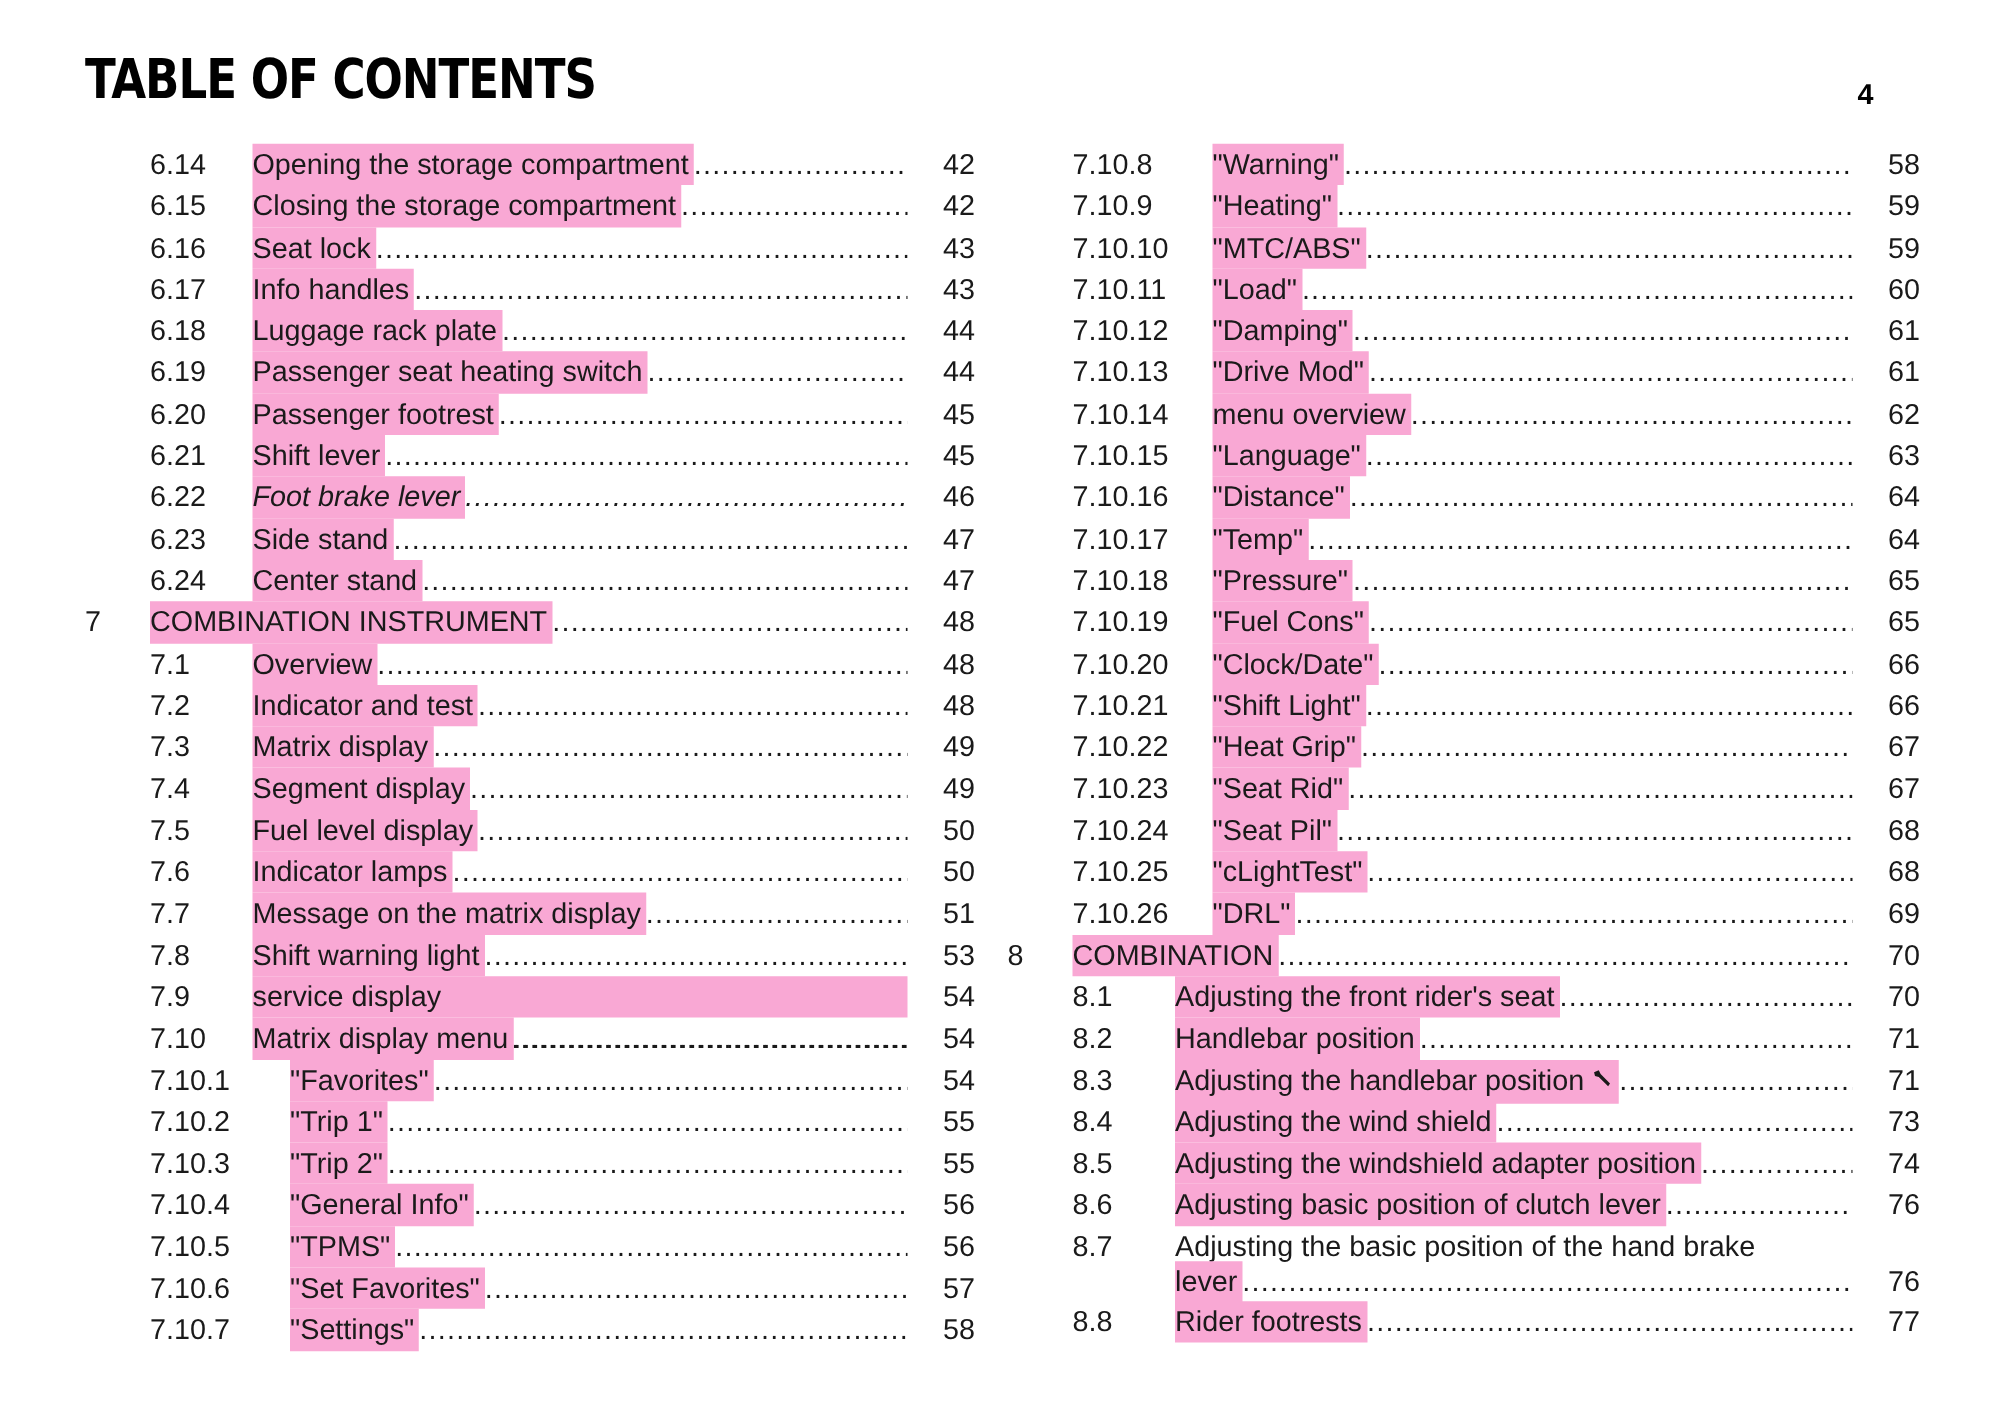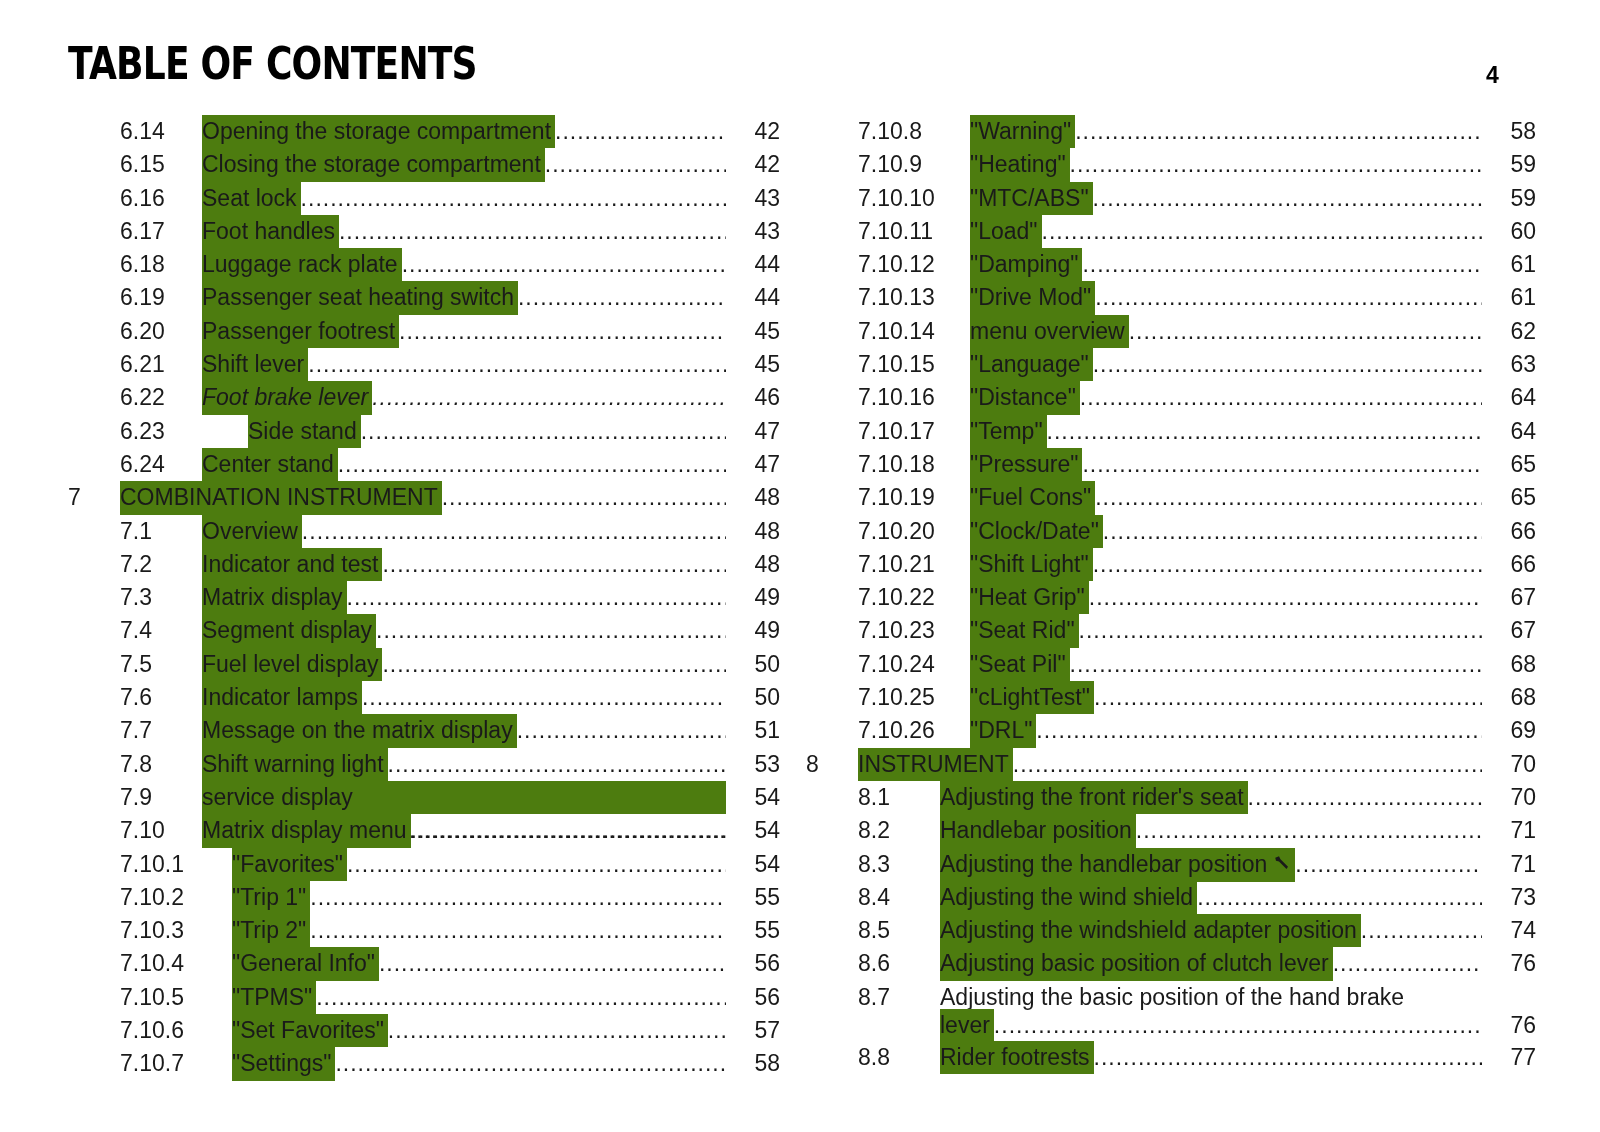--- a/index.html
+++ b/index.html
@@ -9,21 +9,21 @@
            font-weight:bold; font-size:44px; letter-spacing:-1px; transform:scaleX(0.82);
            transform-origin:left top; color:#000; }
   .pagenum { position:absolute; left:1486px; top:62px; font-weight:bold; font-size:23px; color:#000; }
   .col { position:absolute; top:115px; }
   .col.left { left:68px; width:712px; }
   .col.right { left:806px; width:730px; }
   .row { position:relative; height:33.3px; font-size:23px; line-height:33.3px; white-space:nowrap; }
   .row.tall { height:60px; }
   .num { position:absolute; top:0; }
   .text { position:absolute; top:0; right:54px; display:flex; }
-  .label { background:#4d7c0f; padding-right:4px; white-space:nowrap; }
+  .label { background:#f9a8d4; padding-right:4px; white-space:nowrap; }
   .dots { flex:1; overflow:hidden; white-space:nowrap; letter-spacing:1px; }
   .dots::before { content:"........................................................................................................................................................................................................"; }
   .page { position:absolute; right:0; top:0; width:40px; text-align:right; }
   .wrap-first { position:absolute; top:0; }
   .wrap-second { position:absolute; top:28px; right:54px; display:flex; }
   .tall .page { top:28px; }
   .wrench { display:inline-block; font-size:20px; margin-left:6px; }
 </style>
 </head>
 <body>
@@ -52,21 +52,21 @@
       <span class="num" style="left: 52px;">6.16</span>
       <div class="text" style="left: 134px;">
         <span class="label"><span>Seat lock</span></span>
         <span class="dots"></span>
       </div>
       <span class="page">43</span>
     </div>
     <div class="row">
       <span class="num" style="left: 52px;">6.17</span>
       <div class="text" style="left: 134px;">
-        <span class="label"><span>Foot handles</span></span>
+        <span class="label"><span>Info handles</span></span>
         <span class="dots"></span>
       </div>
       <span class="page">43</span>
     </div>
     <div class="row">
       <span class="num" style="left: 52px;">6.18</span>
       <div class="text" style="left: 134px;">
         <span class="label"><span>Luggage rack plate</span></span>
         <span class="dots"></span>
       </div>
@@ -99,21 +99,21 @@
     <div class="row">
       <span class="num" style="left: 52px;">6.22</span>
       <div class="text" style="left: 134px; font-style: italic;">
         <span class="label"><span>Foot brake lever</span></span>
         <span class="dots"></span>
       </div>
       <span class="page">46</span>
     </div>
     <div class="row">
       <span class="num" style="left: 52px;">6.23</span>
-      <div class="text" style="left: 134px; margin-left: 46px;">
+      <div class="text" style="left: 134px;">
         <span class="label"><span>Side stand</span></span>
         <span class="dots"></span>
       </div>
       <span class="page">47</span>
     </div>
     <div class="row">
       <span class="num" style="left: 52px;">6.24</span>
       <div class="text" style="left: 134px;">
         <span class="label"><span>Center stand</span></span>
         <span class="dots"></span>
@@ -414,21 +414,21 @@
       <span class="num" style="left: 52px;">7.10.26</span>
       <div class="text" style="left: 164px;">
         <span class="label"><span>"DRL"</span></span>
         <span class="dots"></span>
       </div>
       <span class="page">69</span>
     </div>
     <div class="row">
       <span class="num" style="left: 0px;">8</span>
       <div class="text" style="left: 52px;">
-        <span class="label"><span>INSTRUMENT</span></span>
+        <span class="label"><span>COMBINATION</span></span>
         <span class="dots"></span>
       </div>
       <span class="page">70</span>
     </div>
     <div class="row">
       <span class="num" style="left: 52px;">8.1</span>
       <div class="text" style="left: 134px;">
         <span class="label"><span>Adjusting the front rider's seat</span></span>
         <span class="dots"></span>
       </div>

